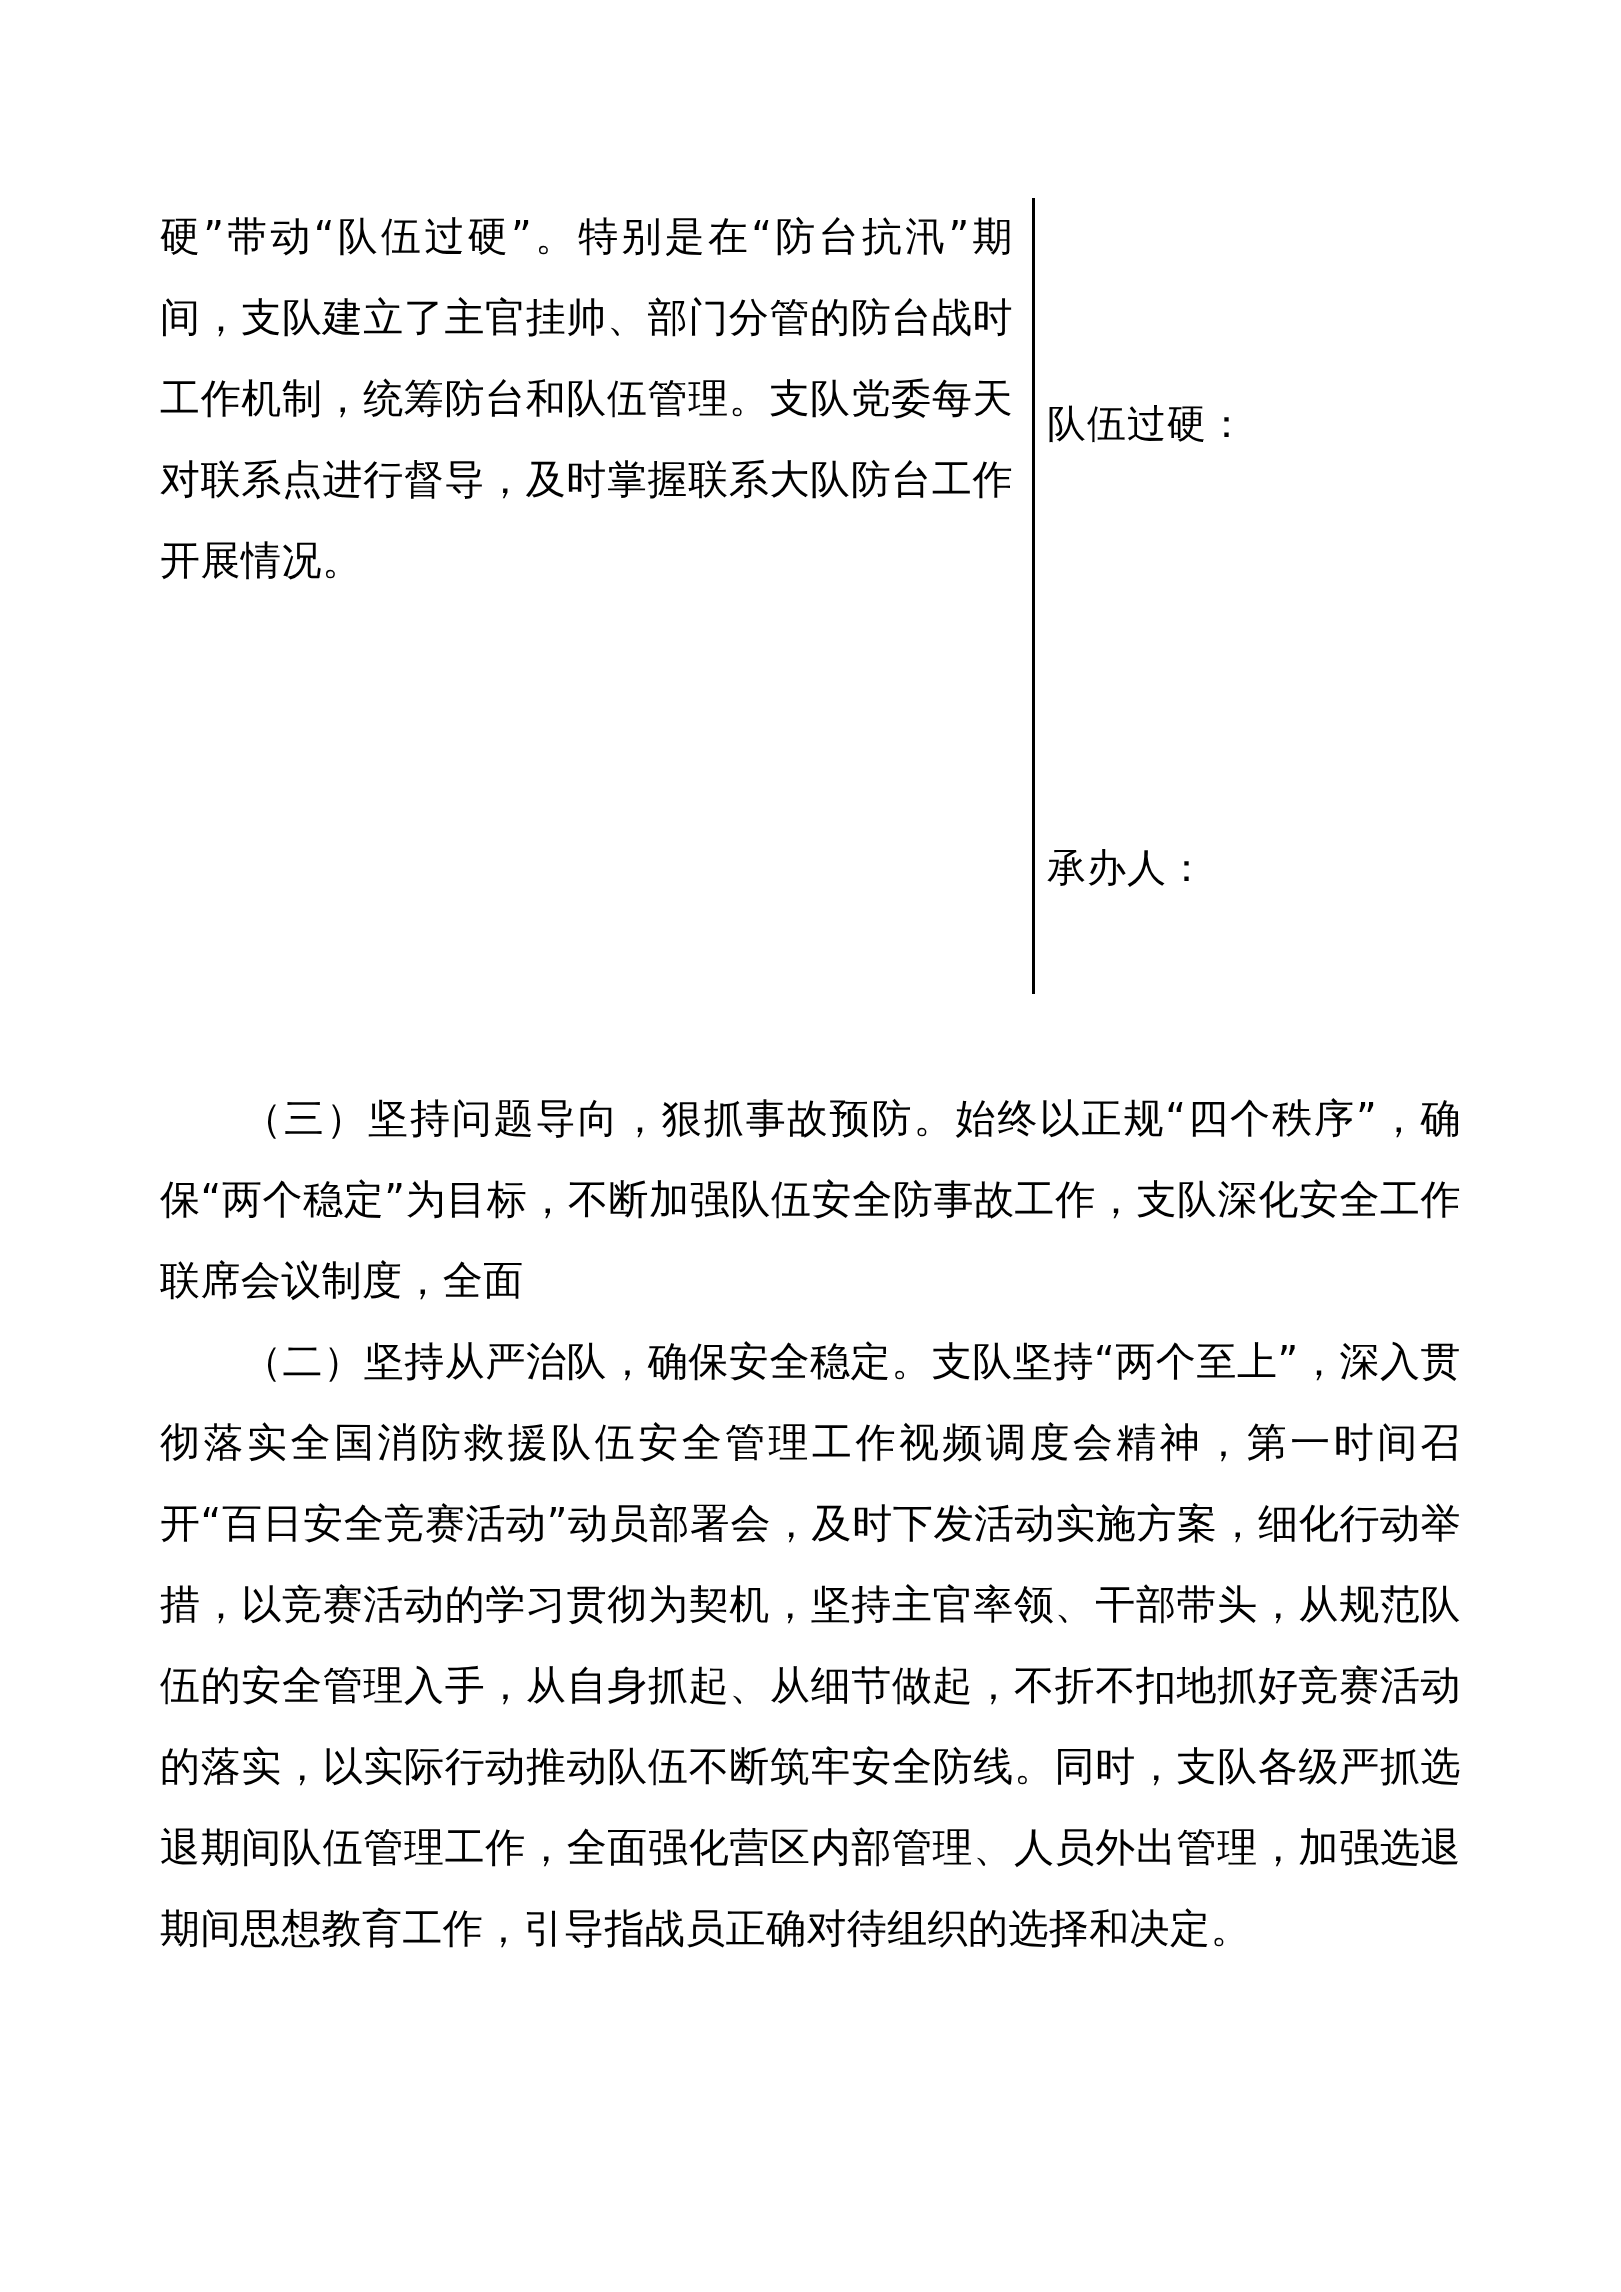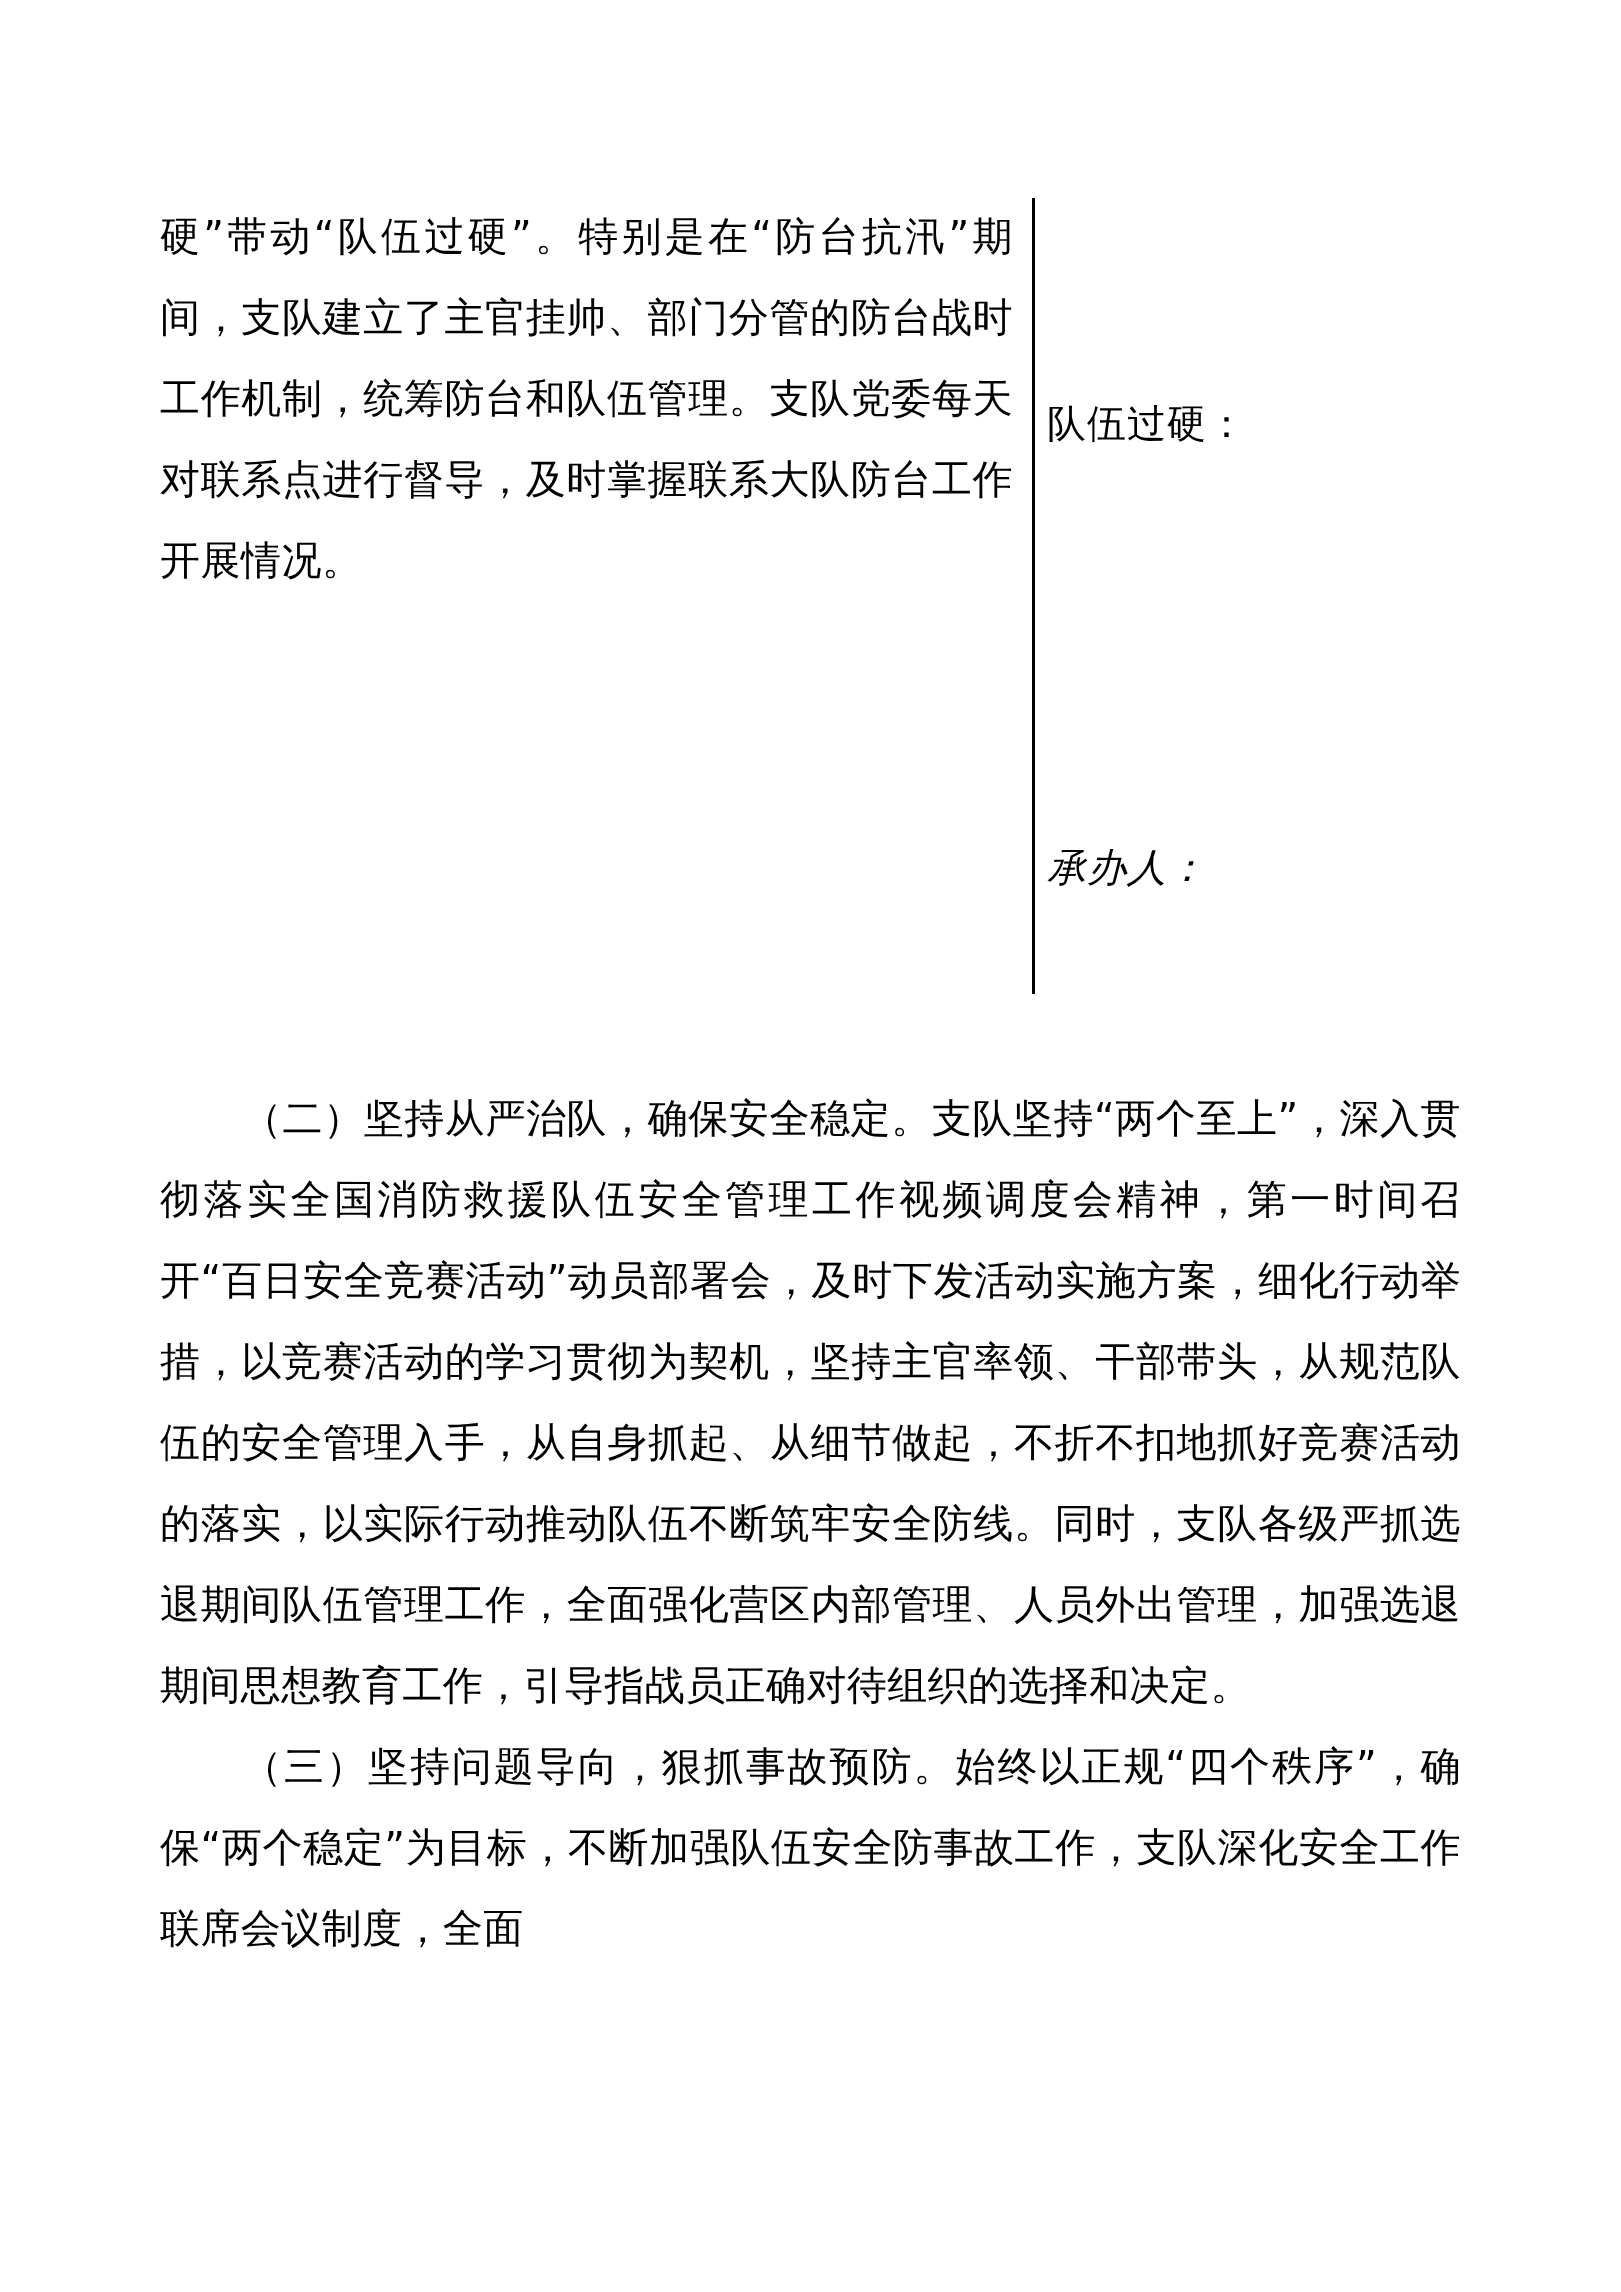--- a/index.html
+++ b/index.html
@@ -60,21 +60,21 @@
   }
 
   .field-label {
     font-size: 39px;
     line-height: 59px;
     letter-spacing: 1px;
     color: #000;
     white-space: nowrap;
   }
   .field-review { position: absolute; left: 0; top: 198px; }
-  .field-handler { position: absolute; left: 0; top: 642px; font-style: italic; }
+  .field-handler { position: absolute; left: 0; top: 642px; }
 
   
   .main-body {
     position: absolute;
     left: 160px;
     top: 1078px;
     width: 1301px;
   }
   .main-body p {
     margin: 0;
@@ -101,18 +101,18 @@
     <div class="top-divider"></div>
 
     <div class="top-right-col">
       <div class="field-label field-review">队伍过硬：</div>
       <div class="field-label field-handler">承办人：</div>
     </div>
 
   </div>
 
   <div class="main-body">
+    <p>（三）坚持问题导向，狠抓事故预防。始终以正规“四个秩序”，确保“两个稳定”为目标，不断加强队伍安全防事故工作，支队深化安全工作联席会议制度，全面</p>
     <p>（二）坚持从严治队，确保安全稳定。支队坚持“两个至上”，深入贯彻落实全国消防救援队伍安全管理工作视频调度会精神，第一时间召开“百日安全竞赛活动”动员部署会，及时下发活动实施方案，细化行动举措，以竞赛活动的学习贯彻为契机，坚持主官率领、干部带头，从规范队伍的安全管理入手，从自身抓起、从细节做起，不折不扣地抓好竞赛活动的落实，以实际行动推动队伍不断筑牢安全防线。同时，支队各级严抓选退期间队伍管理工作，全面强化营区内部管理、人员外出管理，加强选退期间思想教育工作，引导指战员正确对待组织的选择和决定。</p>
-    <p>（三）坚持问题导向，狠抓事故预防。始终以正规“四个秩序”，确保“两个稳定”为目标，不断加强队伍安全防事故工作，支队深化安全工作联席会议制度，全面</p>
   </div>
 
 </div>
 
 
 </body></html>

